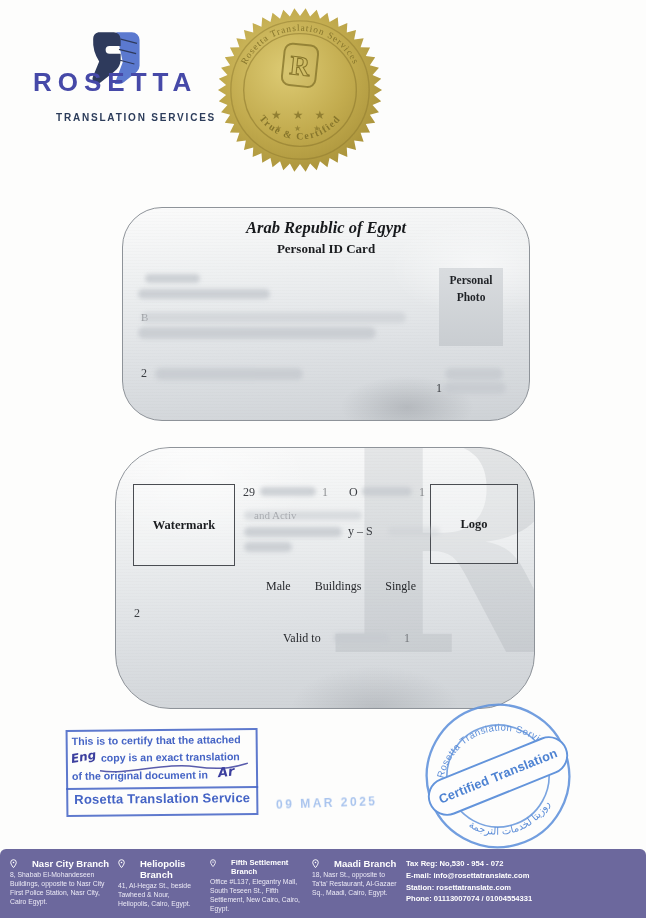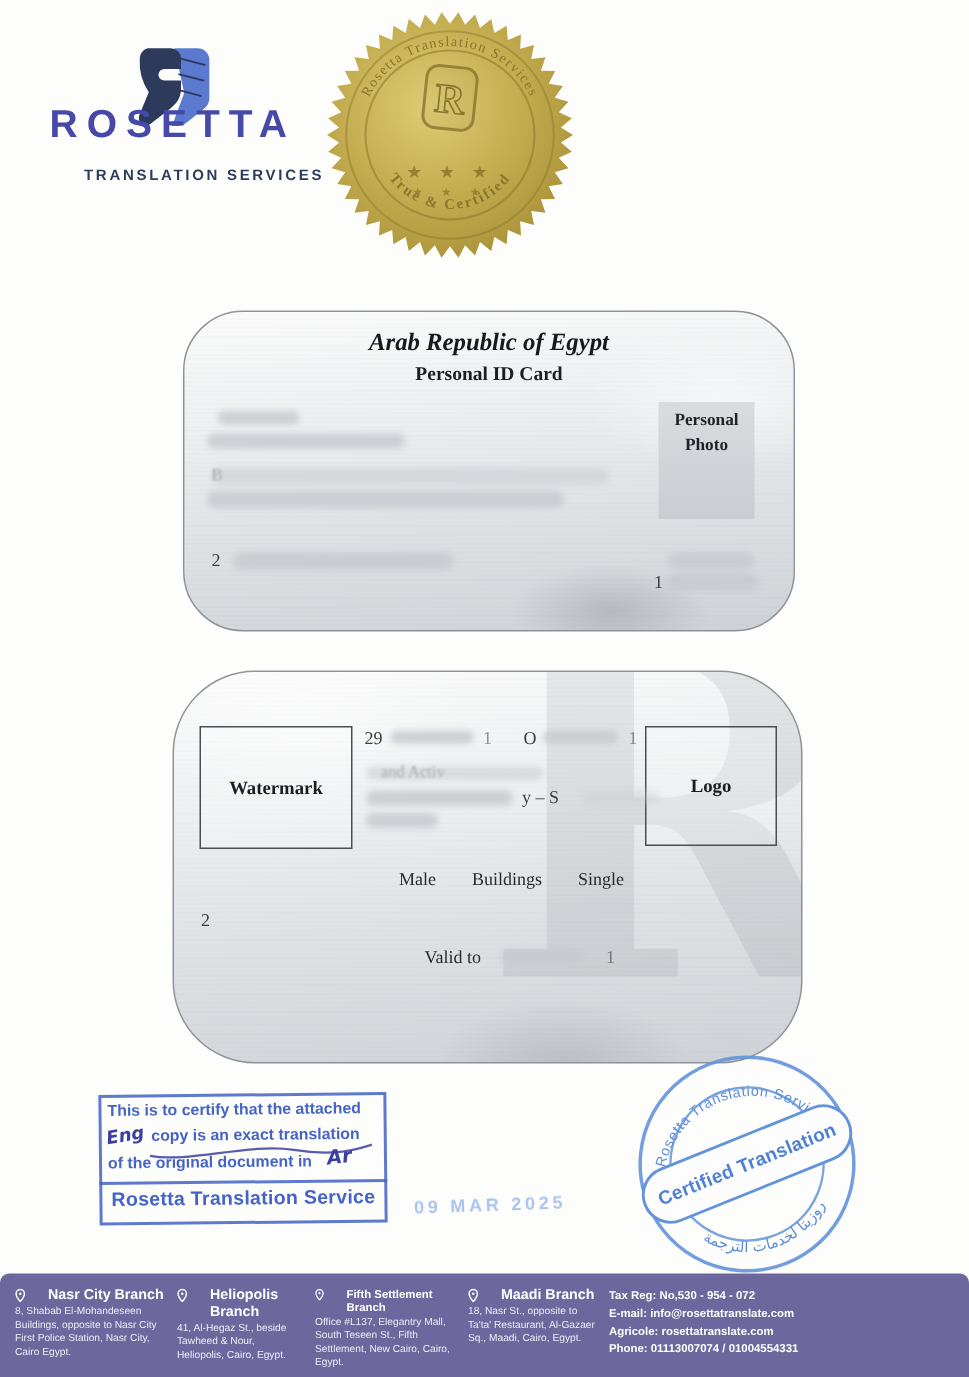--- a/index.html
+++ b/index.html
@@ -271,18 +271,18 @@
           <path d="M5 1 a4 4 0 0 1 4 4 c0 3 -4 7.5 -4 7.5 S1 8 1 5 a4 4 0 0 1 4 -4 z" fill="none" stroke="#fff" stroke-width="1.4"></path>
           <circle cx="5" cy="5" r="1.2" fill="#fff"></circle>
         </svg>
         <span>Maadi Branch</span>
       </div>
       <div class="baddr">18, Nasr St., opposite to Ta'ta' Restaurant, Al-Gazaer Sq., Maadi, Cairo, Egypt.</div>
     </div>
     <div class="contact">
       <div class="cline">Tax Reg: No,530 - 954 - 072</div>
       <div class="cline">E-mail: info@rosettatranslate.com</div>
-      <div class="cline">Agricole: rosettatranslate.com</div>
+      <div class="cline">Station: rosettatranslate.com</div>
       <div class="cline">Phone: 01113007074 / 01004554331</div>
     </div>
   </div>
 
 </div>
 
 </body></html>

